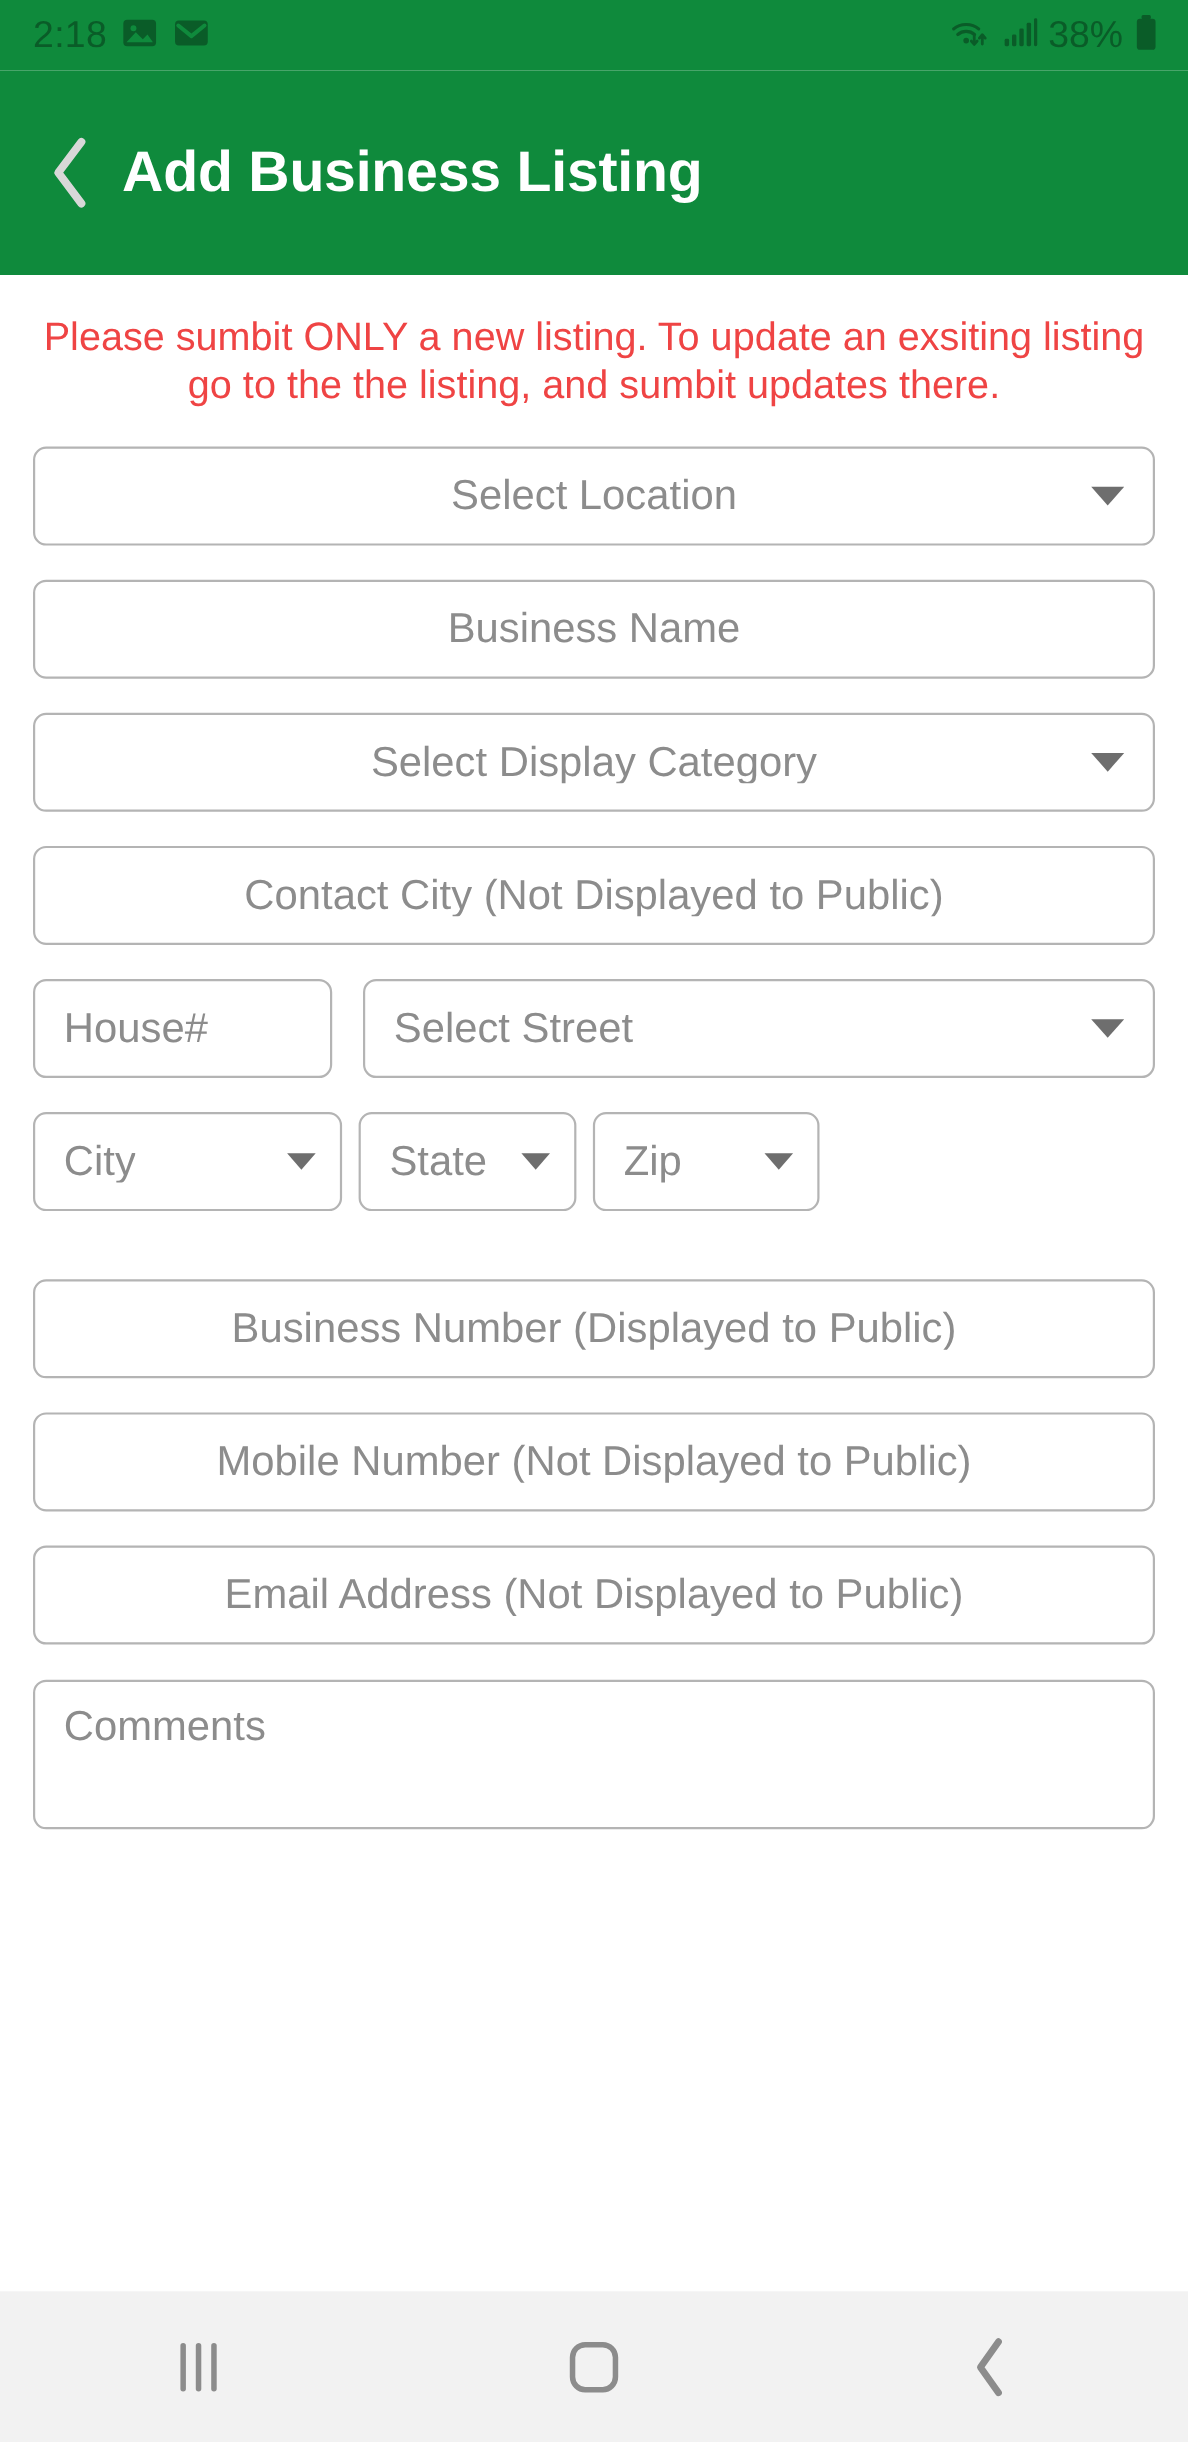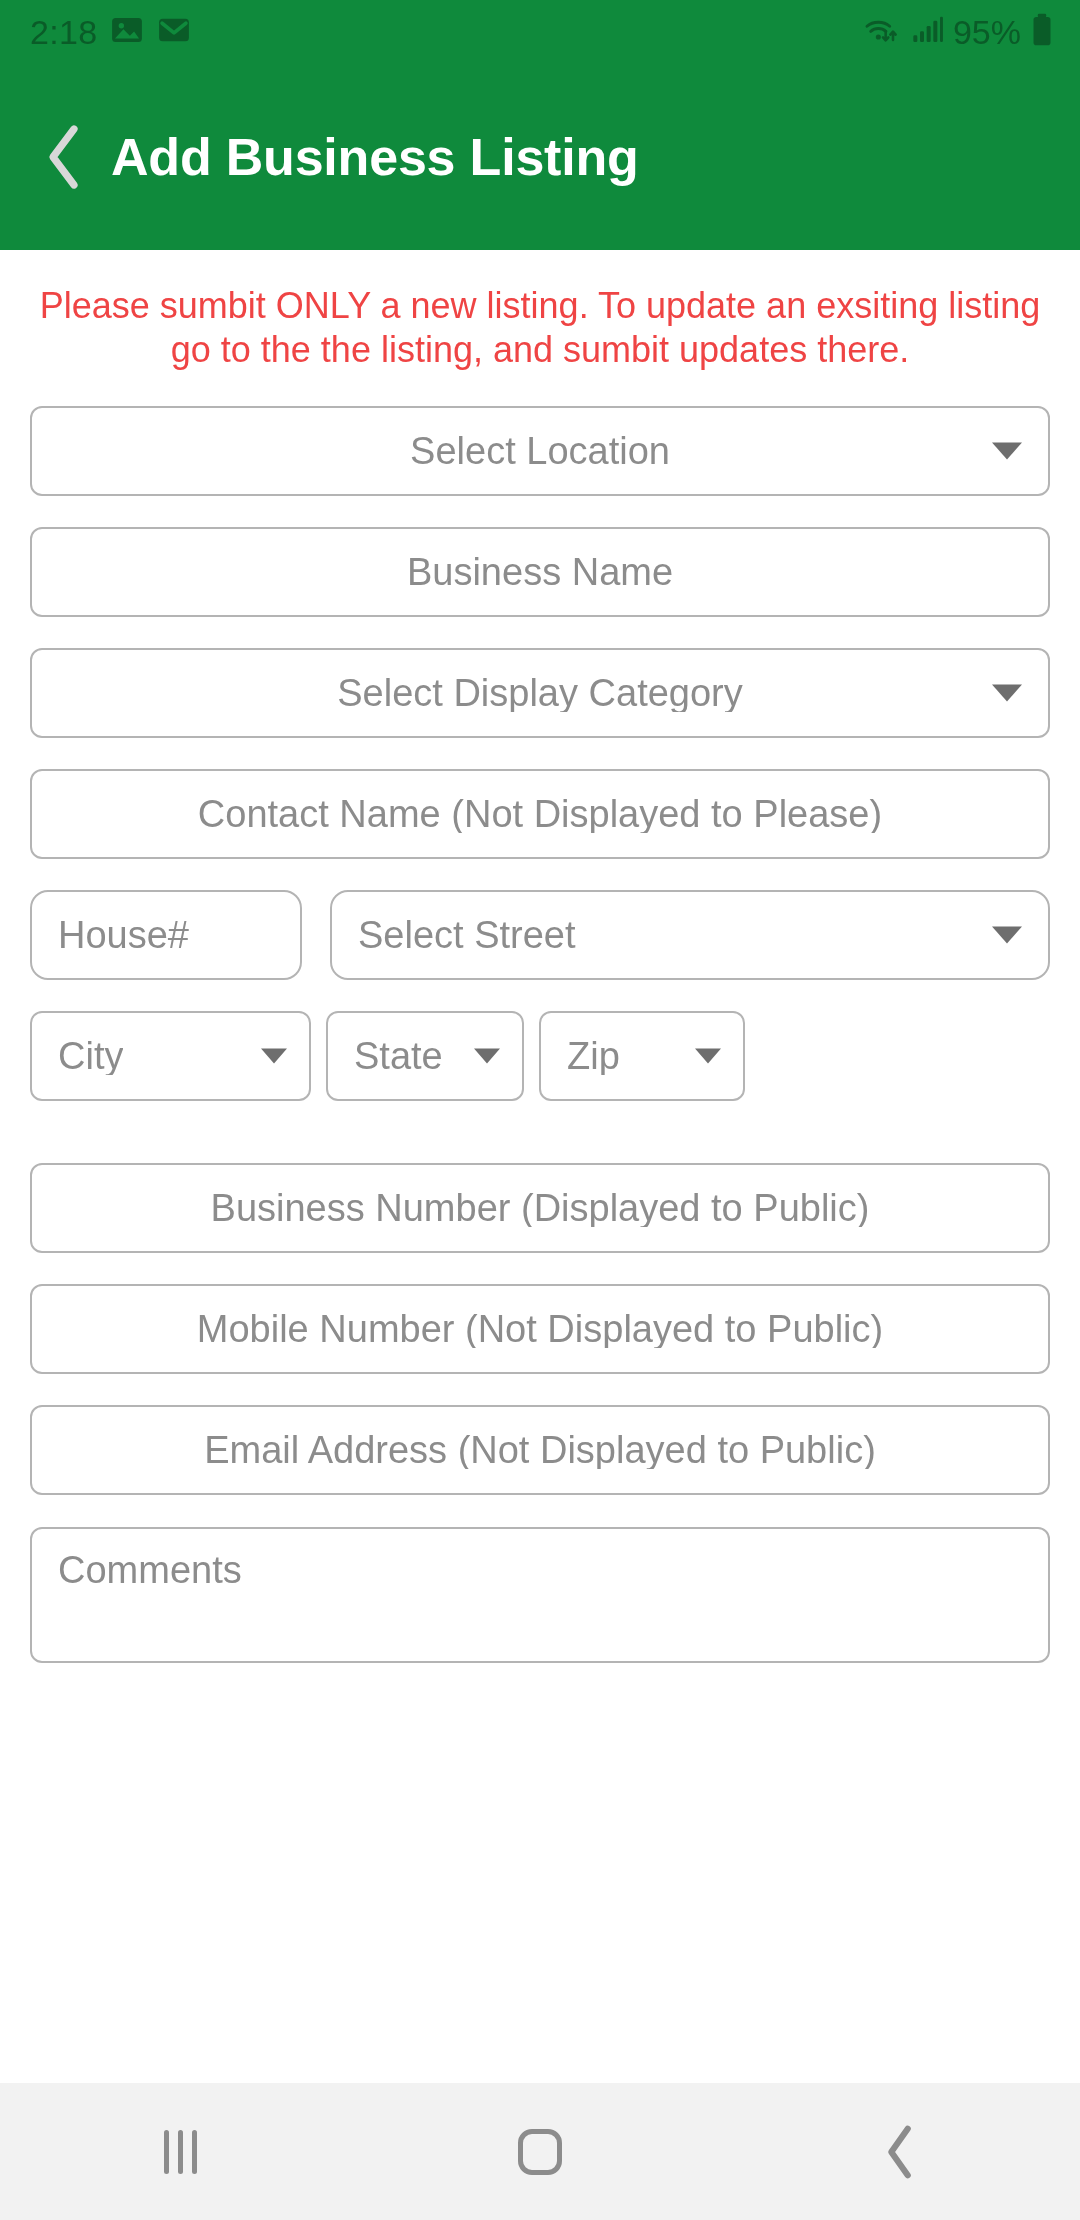--- a/index.html
+++ b/index.html
@@ -150,21 +150,21 @@
     border-right-width: 13px;
     border-top-width: 15px;
     right: 22px;
   }
 
   .row {
     display: flex;
     gap: 28px;
     margin-bottom: 31px;
   }
-  .row .field { margin-bottom: 0; border-radius: 18px; }
+  .row .field { margin-bottom: 0; }
 
   .w-house { width: 272px; flex: 0 0 272px; }
   .w-grow  { flex: 1 1 auto; }
 
   .row3 { display: flex; gap: 15px; margin-bottom: 31px; }
   .w-city  { width: 281px; flex: 0 0 281px; }
   .w-state { width: 198px; flex: 0 0 198px; }
   .w-zip   { width: 206px; flex: 0 0 206px; }
 
   .comments-area {
@@ -255,21 +255,21 @@
       </span>
       <span class="sb-ico">
         <svg width="32" height="32" viewBox="0 0 24 24">
           <rect x="1" y="16" width="3" height="5" rx="1" fill="#0a5c28"></rect>
           <rect x="6" y="13" width="3" height="8" rx="1" fill="#0a5c28"></rect>
           <rect x="11" y="9" width="3" height="12" rx="1" fill="#0a5c28"></rect>
           <rect x="16" y="5" width="3" height="16" rx="1" fill="#0a5c28"></rect>
           <rect x="21" y="2" width="2.2" height="19" rx="1" fill="#0a5c28"></rect>
         </svg>
       </span>
-      <span class="battery-pct">95%</span>
+      <span class="battery-pct">38%</span>
       <span class="sb-ico">
         <svg width="24" height="34" viewBox="0 0 16 24">
           <rect x="5" y="0.5" width="6" height="2.6" rx="1" fill="#0a5c28"></rect>
           <rect x="2" y="2.8" width="12" height="20" rx="2" fill="#0a5c28"></rect>
         </svg>
       </span>
     </div>
   </div>
 
   <div class="app-bar">
@@ -295,21 +295,21 @@
       <div class="field">
         <span class="field-text center-text">Business Name</span>
       </div>
 
       <div class="field">
         <span class="field-text center-text">Select Display Category</span>
         <span class="caret"></span>
       </div>
 
       <div class="field">
-        <span class="field-text center-text">Contact Name (Not Displayed to Please)</span>
+        <span class="field-text center-text">Contact City (Not Displayed to Public)</span>
       </div>
 
       <div class="row">
         <div class="field w-house">
           <span class="field-text left-text">House#</span>
         </div>
         <div class="field w-grow">
           <span class="field-text left-text">Select Street</span>
           <span class="caret"></span>
         </div>

